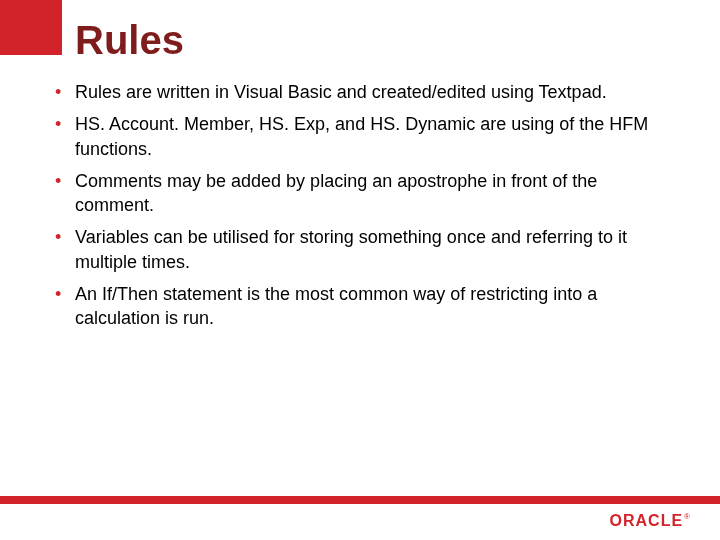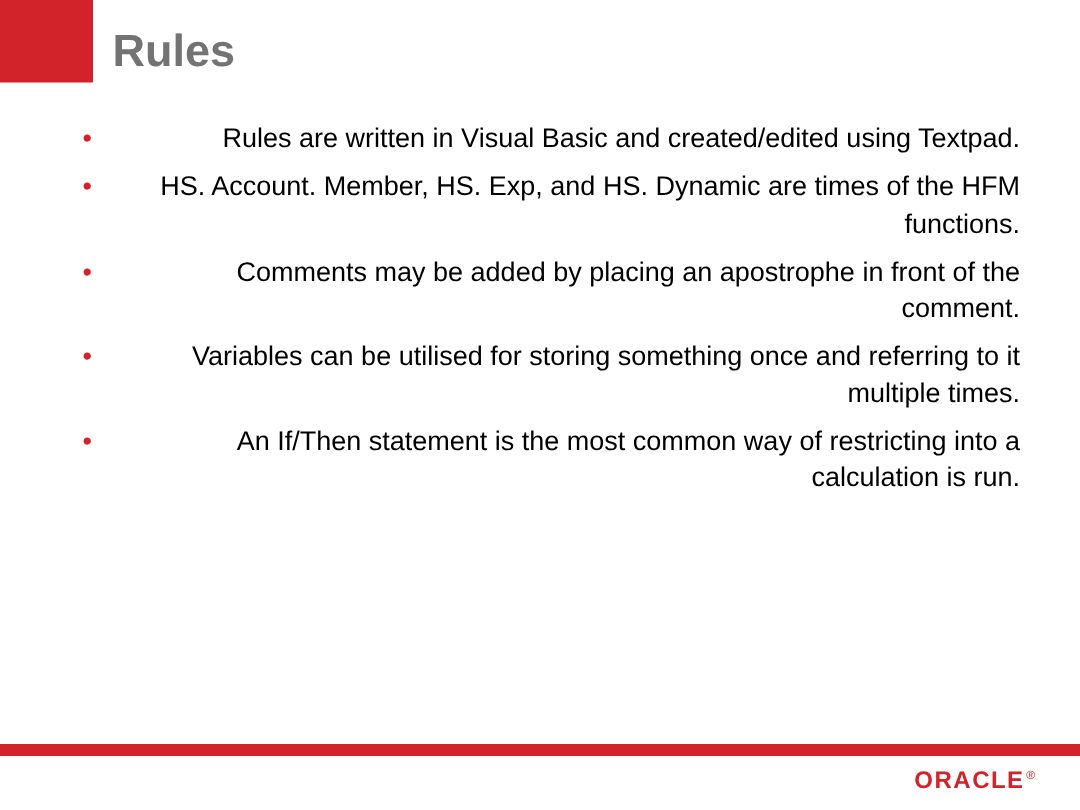--- a/index.html
+++ b/index.html
@@ -16,41 +16,40 @@
     top: 0;
     left: 0;
     width: 62px;
     height: 55px;
     background: #d2232a;
   }
   .title {
     position: absolute;
     top: 18px;
     left: 75px;
-    font-size: 30px;
+    font-size: 40px;
     font-weight: bold;
-    color: #737373;
+    color: #7f1d1d;
   }
   .content {
     position: absolute;
     top: 80px;
     left: 55px;
     right: 40px;
   }
   .bullet-list {
     list-style: none;
   }
   .bullet-item {
     font-size: 18px;
     line-height: 1.35;
     color: #000;
     margin-bottom: 8px;
     padding-left: 20px;
     position: relative;
-    text-align: right;
   }
   .bullet-item::before {
     content: "•";
     position: absolute;
     left: 0;
     top: 0;
     color: #d2232a;
     font-size: 18px;
   }
   .footer-bar {
@@ -86,21 +85,21 @@
 </head>
 <body>
 
 <div class="red-block"></div>
 
 <h1 class="title">Rules</h1>
 
 <div class="content">
   <ul class="bullet-list">
     <li class="bullet-item">Rules are written in Visual Basic and created/edited using Textpad.</li>
-    <li class="bullet-item">HS. Account. Member, HS. Exp, and HS. Dynamic are times of the HFM functions.</li>
+    <li class="bullet-item">HS. Account. Member, HS. Exp, and HS. Dynamic are using of the HFM functions.</li>
     <li class="bullet-item">Comments may be added by placing an apostrophe in front of the comment.</li>
     <li class="bullet-item">Variables can be utilised for storing something once and referring to it multiple times.</li>
     <li class="bullet-item">An If/Then statement is the most common way of restricting into a calculation is run.</li>
   </ul>
 </div>
 
 <div class="footer-bar"></div>
 
 <div class="logo">
   <span class="logo-text">ORACLE</span>

